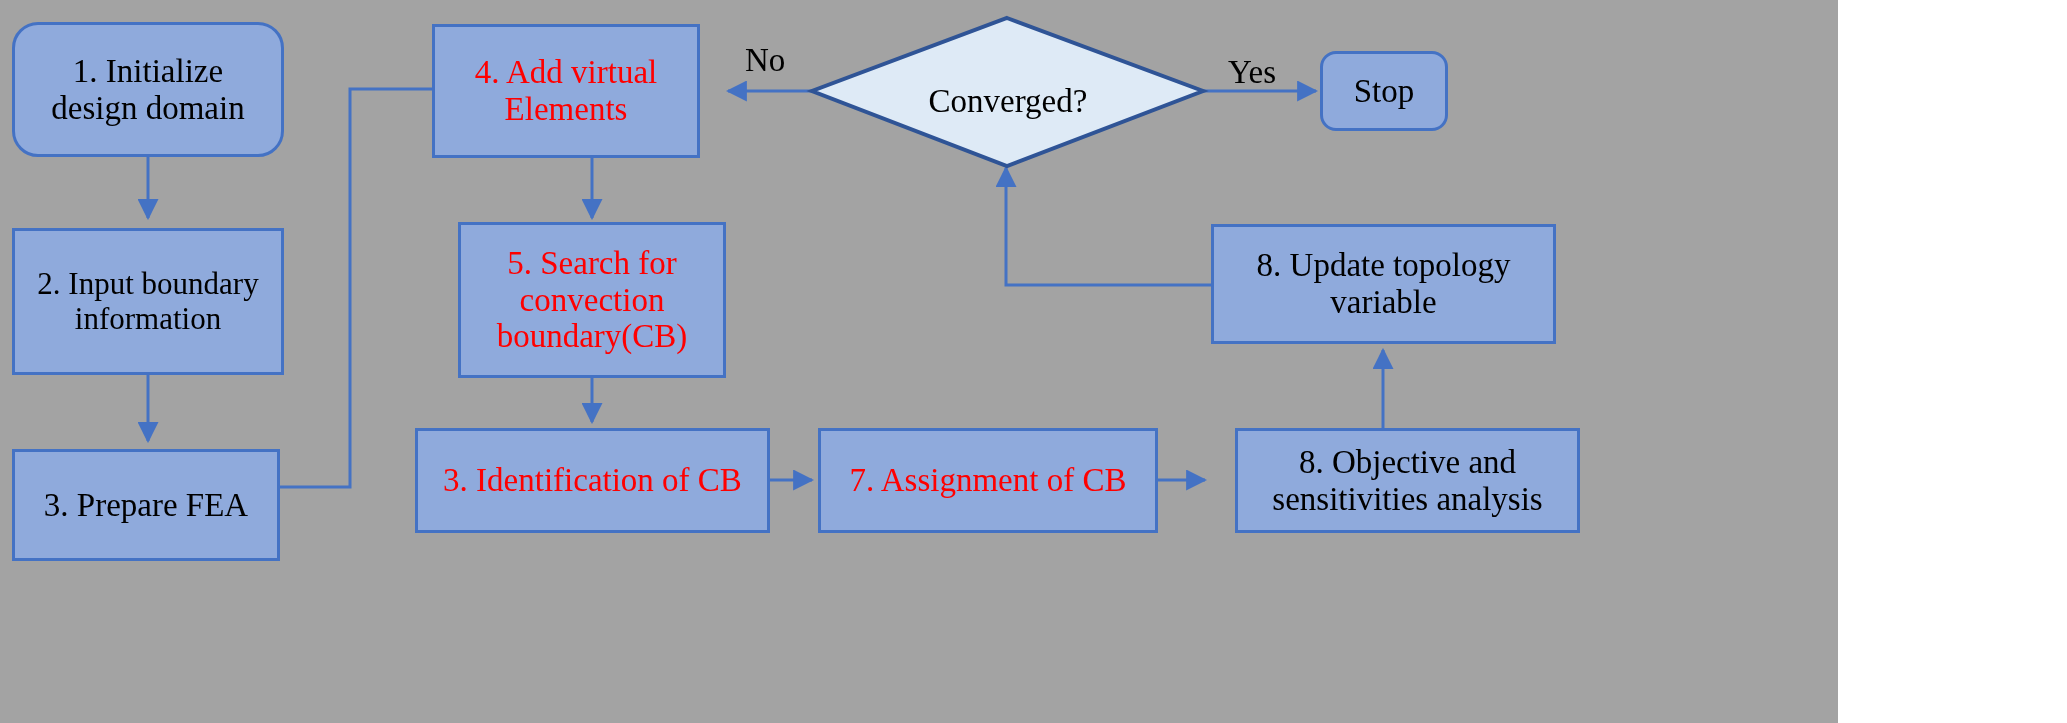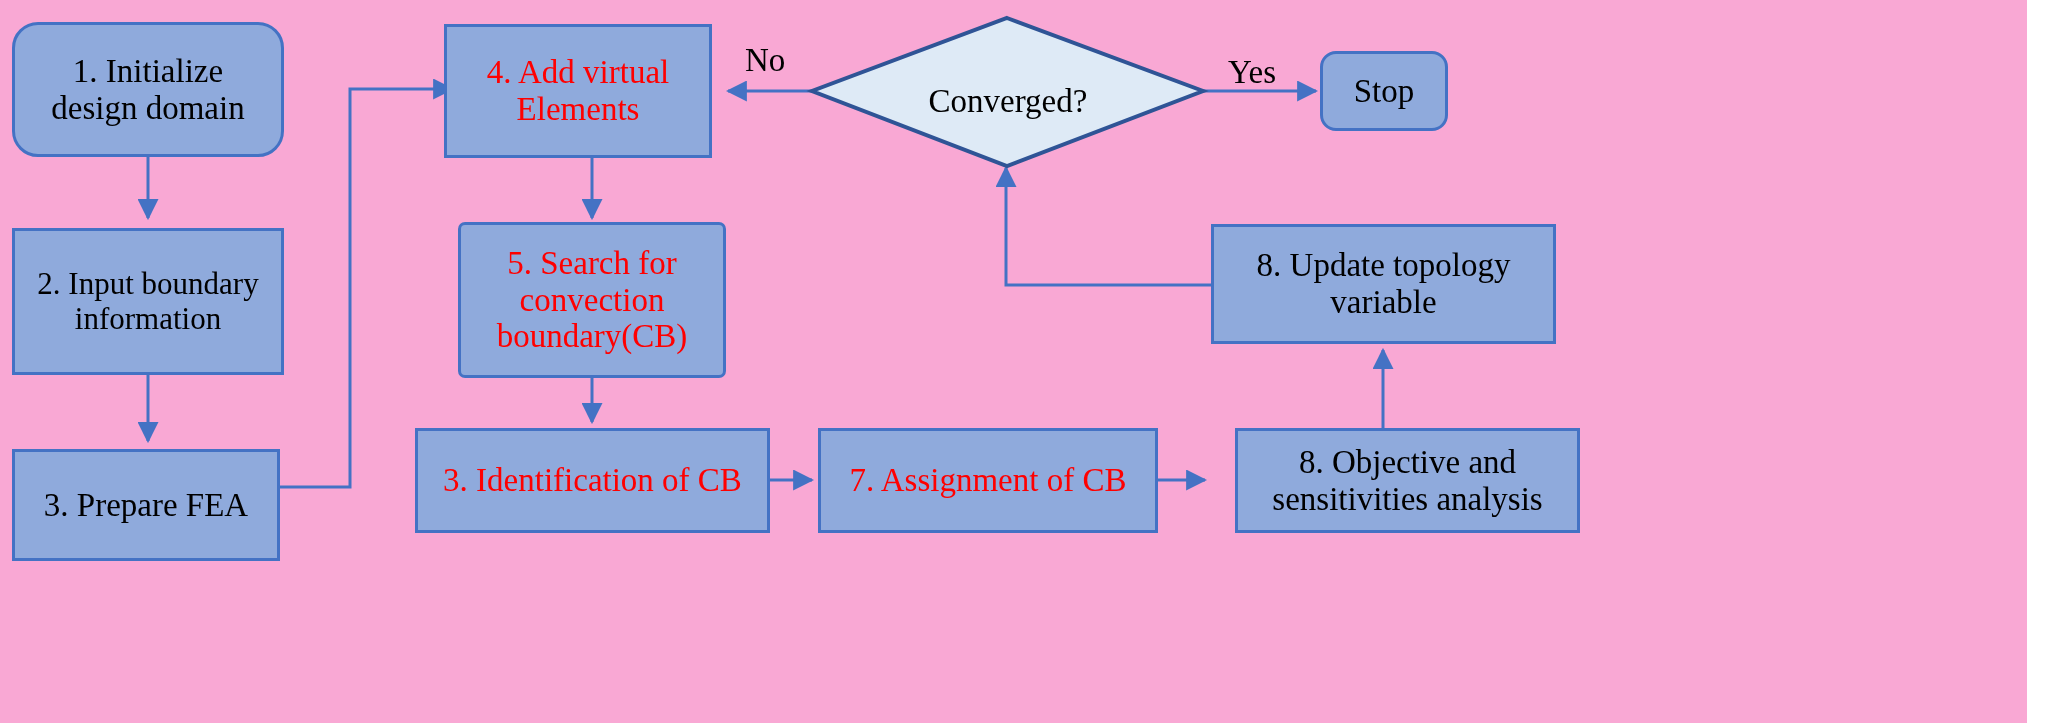--- a/index.html
+++ b/index.html
@@ -5,23 +5,23 @@
   html, body {
     margin: 0;
     padding: 0;
     background: #ffffff;
   }
   body {
     font-family: "Liberation Serif", "DejaVu Serif", serif;
   }
   #canvas {
     position: relative;
-    width: 2027px;
+    width: 1838px;
     height: 723px;
-    background: #f9a8d4;
+    background: #a3a3a3;
     overflow: hidden;
   }
   svg.edges {
     position: absolute;
     left: 0;
     top: 0;
     width: 2067px;
     height: 723px;
     pointer-events: none;
   }
@@ -140,26 +140,26 @@
 
   <div class="node" style="left:12px; top:228px; width:272px; height:147px; font-size:31px;">
     <span class="txt">2. Input boundary
 information</span>
   </div>
 
   <div class="node" style="left:12px; top:449px; width:268px; height:112px; font-size:33px;">
     <span class="txt">3. Prepare FEA</span>
   </div>
 
-  <div class="node" style="left:444px; top:24px; width:268px; height:134px; font-size:33px;align-items:center;">
+  <div class="node" style="left:432px; top:24px; width:268px; height:134px; font-size:33px;align-items:center;">
     <span class="txt red-text">4. Add virtual
 Elements</span>
   </div>
 
-  <div class="node" style="left:458px; top:222px; width:268px; height:156px; font-size:33px;border-radius:7px;">
+  <div class="node" style="left:458px; top:222px; width:268px; height:156px; font-size:33px;">
     <span class="txt red-text">5. Search for
 convection
 boundary(CB)</span>
   </div>
 
   <div class="node" style="left:415px; top:428px; width:355px; height:105px; font-size:33px;">
     <span class="txt red-text">3. Identification of CB</span>
   </div>
 
   <div class="node" style="left:818px; top:428px; width:340px; height:105px; font-size:33px;">

